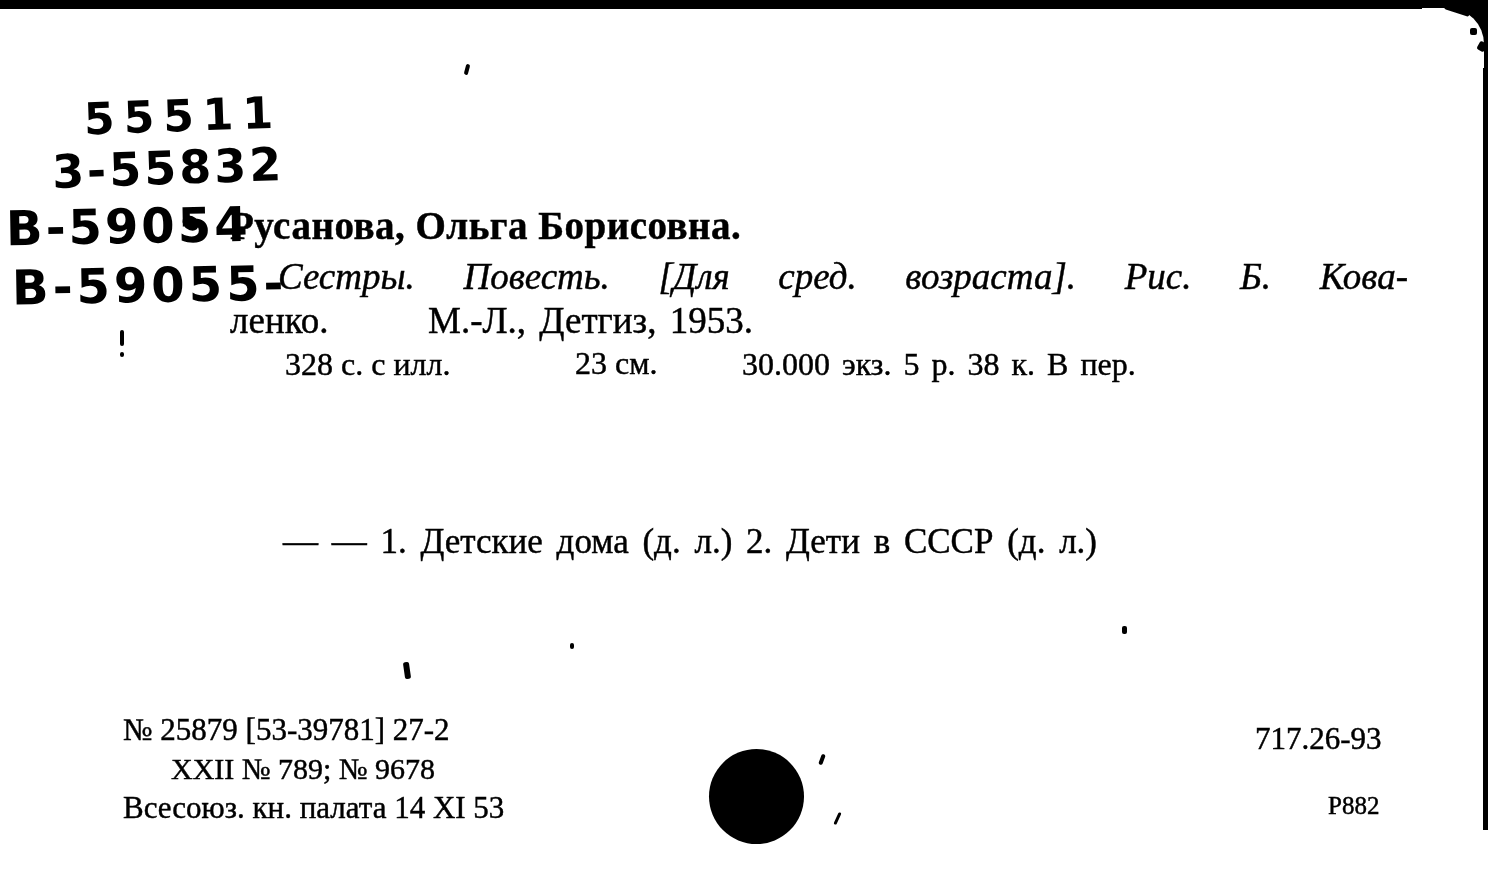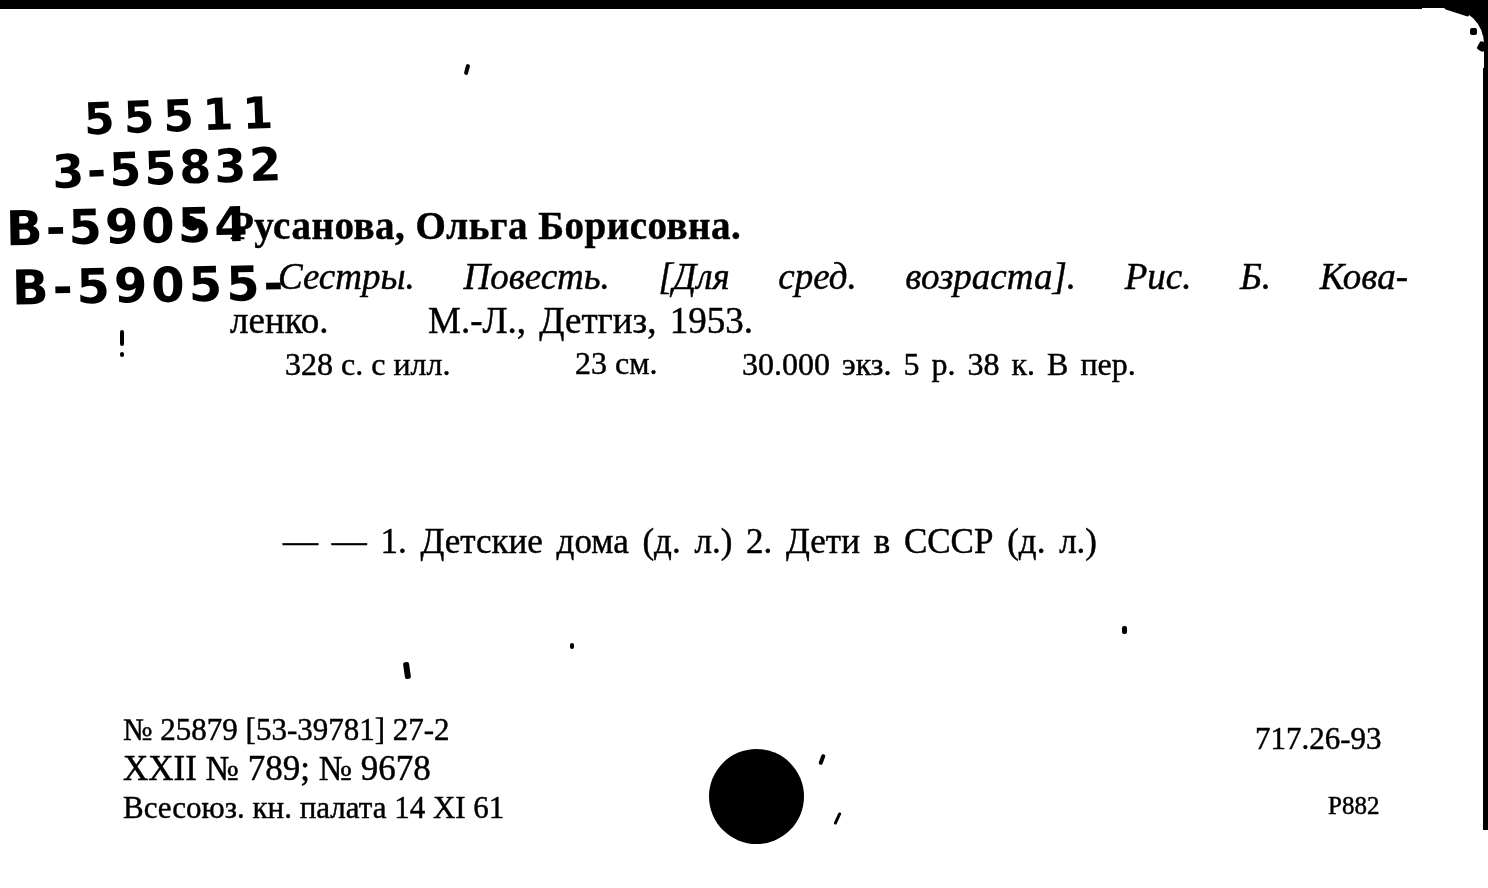--- a/index.html
+++ b/index.html
@@ -69,22 +69,22 @@
   <div class="print" style="left:428px;top:299px;font-size:37px;word-spacing:4px;">М.-Л., Детгиз, 1953.</div>
 
   <div class="print" style="left:285px;top:346px;font-size:32px;">328 с. с илл.</div>
   <div class="print" style="left:575px;top:345px;font-size:32px;">23 см.</div>
   <div class="print" style="left:742px;top:346px;font-size:32px;word-spacing:4px;">30.000 экз. 5 р. 38 к. В пер.</div>
 
   <div class="print" style="left:283px;top:522px;font-size:35px;word-spacing:5px;">— — 1. Детские дома (д. л.) 2. Дети в СССР (д. л.)</div>
 
   <div style="position:absolute;left:123px;top:710px;">
     <div class="print" style="position:static;font-size:31px;line-height:39px;">№ 25879 [53-39781] 27-2</div>
-    <div class="print" style="position:static;font-size:35px;line-height:39px;">XXII № 789; № 9678</div>
-    <div class="print" style="position:static;font-size:31px;line-height:39px;">Всесоюз. кн. палата 14 XI 61</div>
+    <div class="print" style="position:static;font-size:30px;line-height:39px;margin-left:48px;">XXII № 789; № 9678</div>
+    <div class="print" style="position:static;font-size:31px;line-height:39px;">Всесоюз. кн. палата 14 XI 53</div>
   </div>
 
   <div class="print" style="left:1255px;top:721px;font-size:31px;">717.26-93</div>
   <div class="print" style="left:1328px;top:792px;font-size:25px;">Р882</div>
 
   <div class="hole"></div>
 
   <div class="speck" style="left:465px;top:64px;width:4px;height:11px;transform:rotate(15deg);"></div>
   <div class="speck" style="left:120px;top:330px;width:4px;height:16px;"></div>
   <div class="speck" style="left:120px;top:352px;width:4px;height:5px;"></div>

